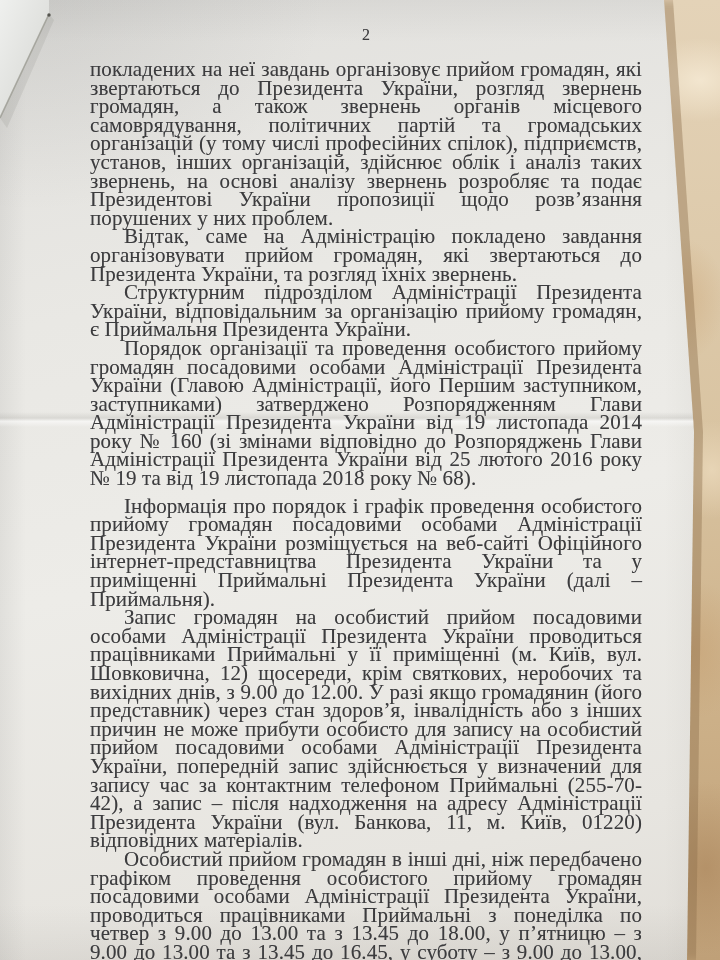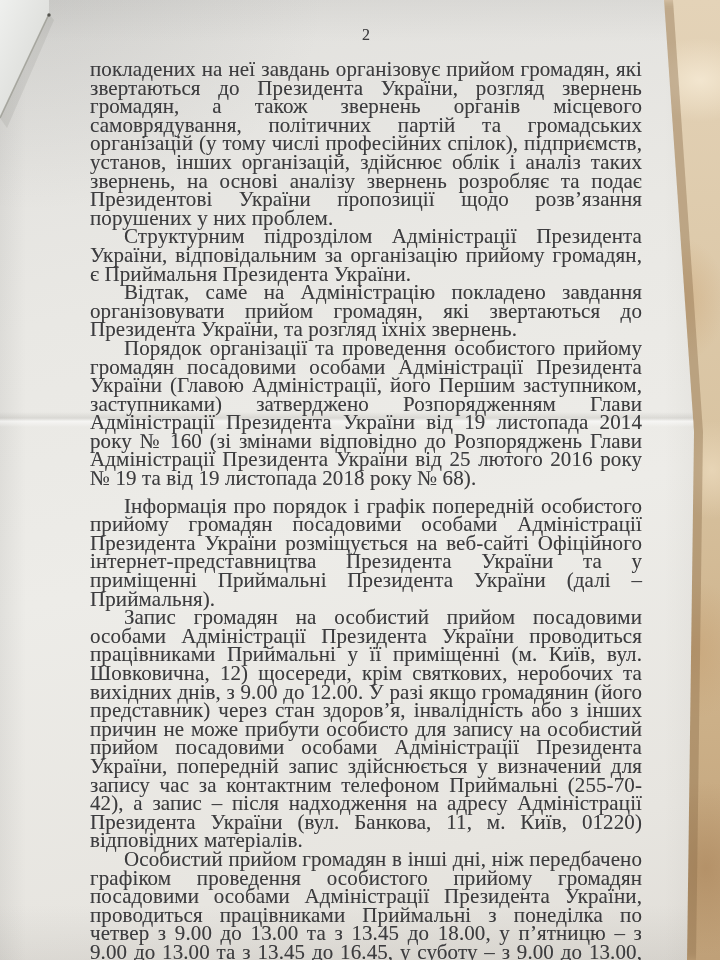--- a/index.html
+++ b/index.html
@@ -75,24 +75,24 @@
       <circle cx="49" cy="15" r="1.7" fill="#55554f"></circle>
     </svg>
 
     <div class="crease"></div>
 
     <div class="content">
       <div class="page-number">2</div>
 
       <div class="body-text">
           <p class="no-indent">покладених на неї завдань організовує прийом громадян, які звертаються до Президента України, розгляд звернень громадян, а також звернень органів місцевого самоврядування, політичних партій та громадських організацій (у тому числі професійних спілок), підприємств, установ, інших організацій, здійснює облік і аналіз таких звернень, на основі аналізу звернень розробляє та подає Президентові України пропозиції щодо розв’язання порушених у них проблем.</p>
+          <p class="">Відтак, саме на Адміністрацію покладено завдання організовувати прийом громадян, які звертаються до Президента України, та розгляд їхніх звернень.</p>
           <p class="">Структурним підрозділом Адміністрації Президента України, відповідальним за організацію прийому громадян, є Приймальня Президента України.</p>
-          <p class="">Відтак, саме на Адміністрацію покладено завдання організовувати прийом громадян, які звертаються до Президента України, та розгляд їхніх звернень.</p>
           <p class="">Порядок організації та проведення особистого прийому громадян посадовими особами Адміністрації Президента України (Главою Адміністрації, його Першим заступником, заступниками) затверджено Розпорядженням Глави Адміністрації Президента України від 19 листопада 2014 року № 160 (зі змінами відповідно до Розпоряджень Глави Адміністрації Президента України від 25 лютого 2016 року № 19 та від 19 листопада 2018 року № 68).</p>
-          <p class=" gap-before">Інформація про порядок і графік попередній особистого прийому громадян посадовими особами Адміністрації Президента України розміщується на веб-сайті Офіційного інтернет-представництва Президента України та у приміщенні Приймальні Президента України (далі – Приймальня).</p>
+          <p class=" gap-before">Інформація про порядок і графік проведення особистого прийому громадян посадовими особами Адміністрації Президента України розміщується на веб-сайті Офіційного інтернет-представництва Президента України та у приміщенні Приймальні Президента України (далі – Приймальня).</p>
           <p class="">Запис громадян на особистий прийом посадовими особами Адміністрації Президента України проводиться працівниками Приймальні у її приміщенні (м. Київ, вул. Шовковична, 12) щосереди, крім святкових, неробочих та вихідних днів, з 9.00 до 12.00. У разі якщо громадянин (його представник) через стан здоров’я, інвалідність або з інших причин не може прибути особисто для запису на особистий прийом посадовими особами Адміністрації Президента України, попередній запис здійснюється у визначений для запису час за контактним телефоном Приймальні (255-70-42), а запис – після надходження на адресу Адміністрації Президента України (вул. Банкова, 11, м. Київ, 01220) відповідних матеріалів.</p>
           <p class="">Особистий прийом громадян в інші дні, ніж передбачено графіком проведення особистого прийому громадян посадовими особами Адміністрації Президента України, проводиться працівниками Приймальні з понеділка по четвер з 9.00 до 13.00 та з 13.45 до 18.00, у п’ятницю – з 9.00 до 13.00 та з 13.45 до 16.45, у суботу – з 9.00 до 13.00, крім святкових та неробочих днів.</p>
         </div>
 
       <div class="closing">З повагою</div>
 
       <div class="sig-row">
         <div class="sig-role">
           <div>Заступник Глави</div>
           <div>Адміністрації Шовковична України</div>

